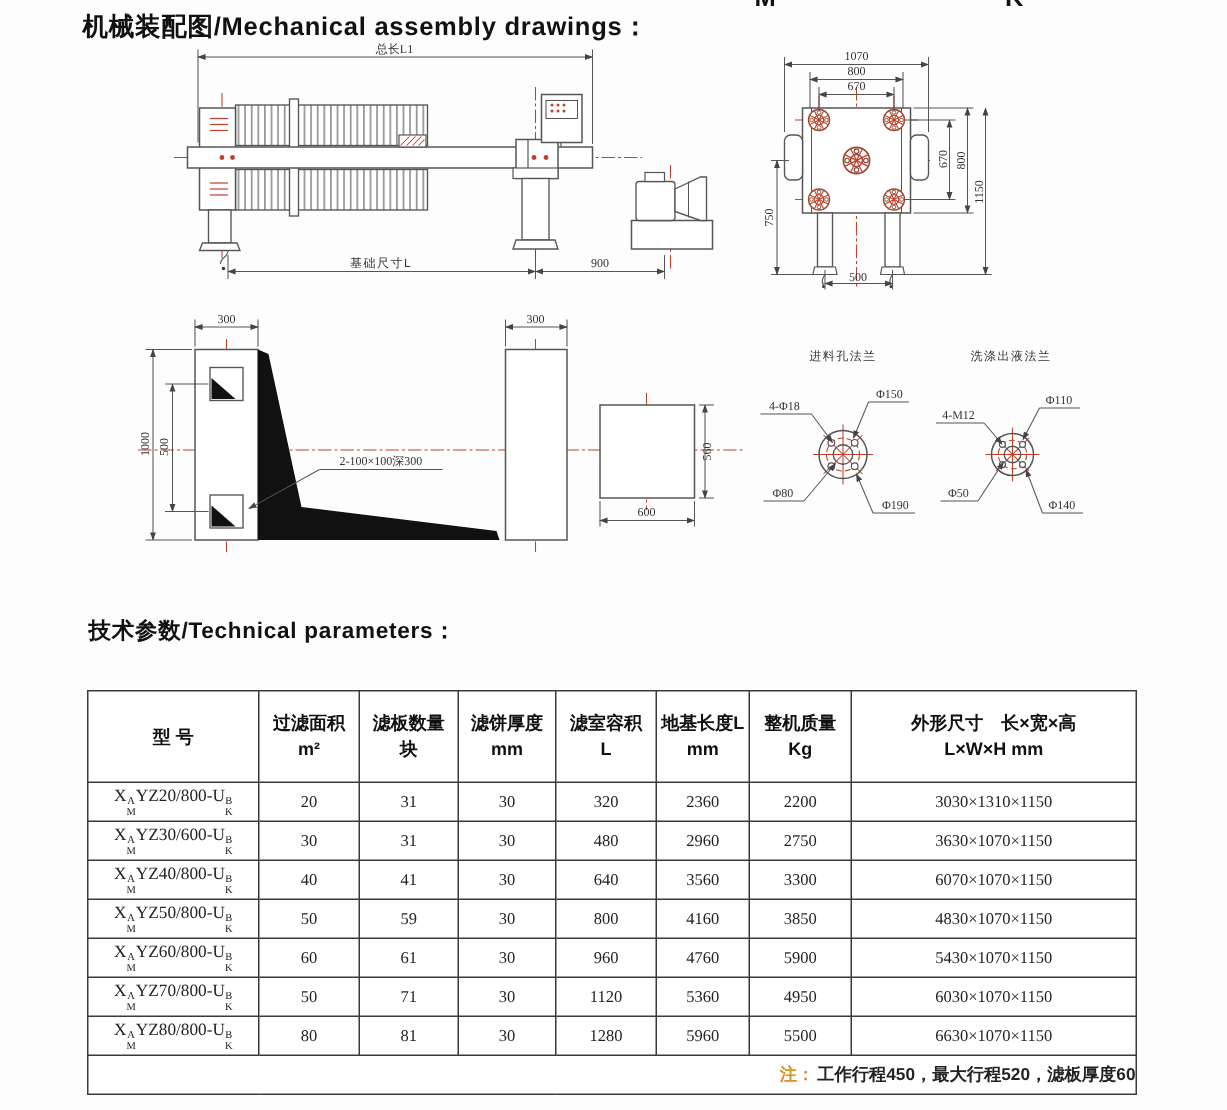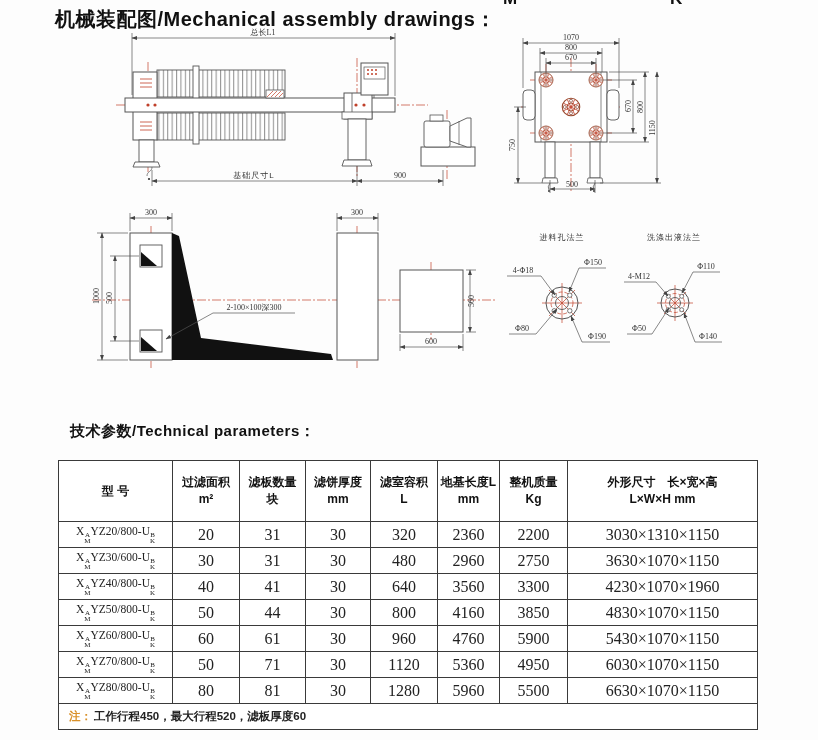--- a/index.html
+++ b/index.html
@@ -1,34 +1,34 @@
 <!DOCTYPE html>
 <html><head>
 <meta charset="utf-8">
 <style>
   html,body{margin:0;padding:0;}
   .page{position:relative;width:818px;height:740px;background:#fdfdfd;overflow:hidden;
         font-family:"Liberation Sans",sans-serif;color:#1a1a1a;}
   .top-frag{position:absolute;top:0;height:9px;overflow:hidden;font-weight:bold;font-size:17px;color:#111;}
   .top-frag span{display:block;margin-top:-11px;}
-  .h-main{position:absolute;left:55px;top:6px;margin:0;font-size:20px;font-weight:bold;color:#111;letter-spacing:.5px;}
-  .h-params{position:absolute;left:55px;top:407px;margin:15px;font-size:15px;font-weight:bold;color:#111;letter-spacing:.5px;}
+  .h-main{position:absolute;left:55px;top:6px;margin:0;font-size:17px;font-weight:bold;color:#111;letter-spacing:.5px;}
+  .h-params{position:absolute;left:55px;top:407px;margin:4px;font-size:15px;font-weight:bold;color:#111;letter-spacing:.5px;}
   svg.draw{position:absolute;left:0;top:0;width:818px;height:400px;}
   svg.draw text{font-family:"Liberation Serif",serif;font-size:8px;fill:#333;}
   svg.draw text.cjk{font-family:"Liberation Sans",sans-serif;font-size:8px;letter-spacing:1px;}
   
   .tech-table{position:absolute;left:58px;top:460px;width:699px;}
   table{border-collapse:collapse;width:100%;table-layout:fixed;background:#fff;}
   th,td{border:1px solid #3a3a3a;text-align:center;vertical-align:middle;padding:0;}
   thead th{height:60px;font-size:12px;font-weight:bold;color:#111;font-family:"Liberation Sans",sans-serif;}
   thead th div{line-height:17px;}
-  tbody td{height:25px;font-size:16px;font-family:"Liberation Serif",serif;color:#222;}
+  tbody td{height:25px;font-size:11px;font-family:"Liberation Serif",serif;color:#222;}
   td.model{font-size:11.5px;}
   .stack{display:inline-flex;flex-direction:column;font-size:7px;line-height:6.5px;vertical-align:-2px;font-weight:normal;}
-  tfoot td{height:25px;text-align:left;padding-left:10px;font-size:11.5px;font-weight:bold;
+  tfoot td{height:25px;text-align:right;padding-left:10px;font-size:11.5px;font-weight:bold;
            font-family:"Liberation Sans",sans-serif;color:#222;}
   .note-label{color:#d9912a;margin-right:2px;}
 </style>
 </head>
 <body>
 
 <div class="page">
 
   <div class="top-frag" style="left:503px">
       <span>M</span>
@@ -425,32 +425,32 @@
               </span><span>YZ40/800-U</span><span class="stack">
                 <span>B</span>
                 <span>K</span>
               </span></td>
       <td>40</td>
       <td>41</td>
       <td>30</td>
       <td>640</td>
       <td>3560</td>
       <td>3300</td>
-      <td>4230×1070×1960</td>
+      <td>6070×1070×1150</td>
     </tr>
           <tr>
       <td class="model"><span>X</span><span class="stack">
                 <span>A</span>
                 <span>M</span>
               </span><span>YZ50/800-U</span><span class="stack">
                 <span>B</span>
                 <span>K</span>
               </span></td>
       <td>50</td>
-      <td>44</td>
+      <td>59</td>
       <td>30</td>
       <td>800</td>
       <td>4160</td>
       <td>3850</td>
       <td>4830×1070×1150</td>
     </tr>
           <tr>
       <td class="model"><span>X</span><span class="stack">
                 <span>A</span>
                 <span>M</span>

